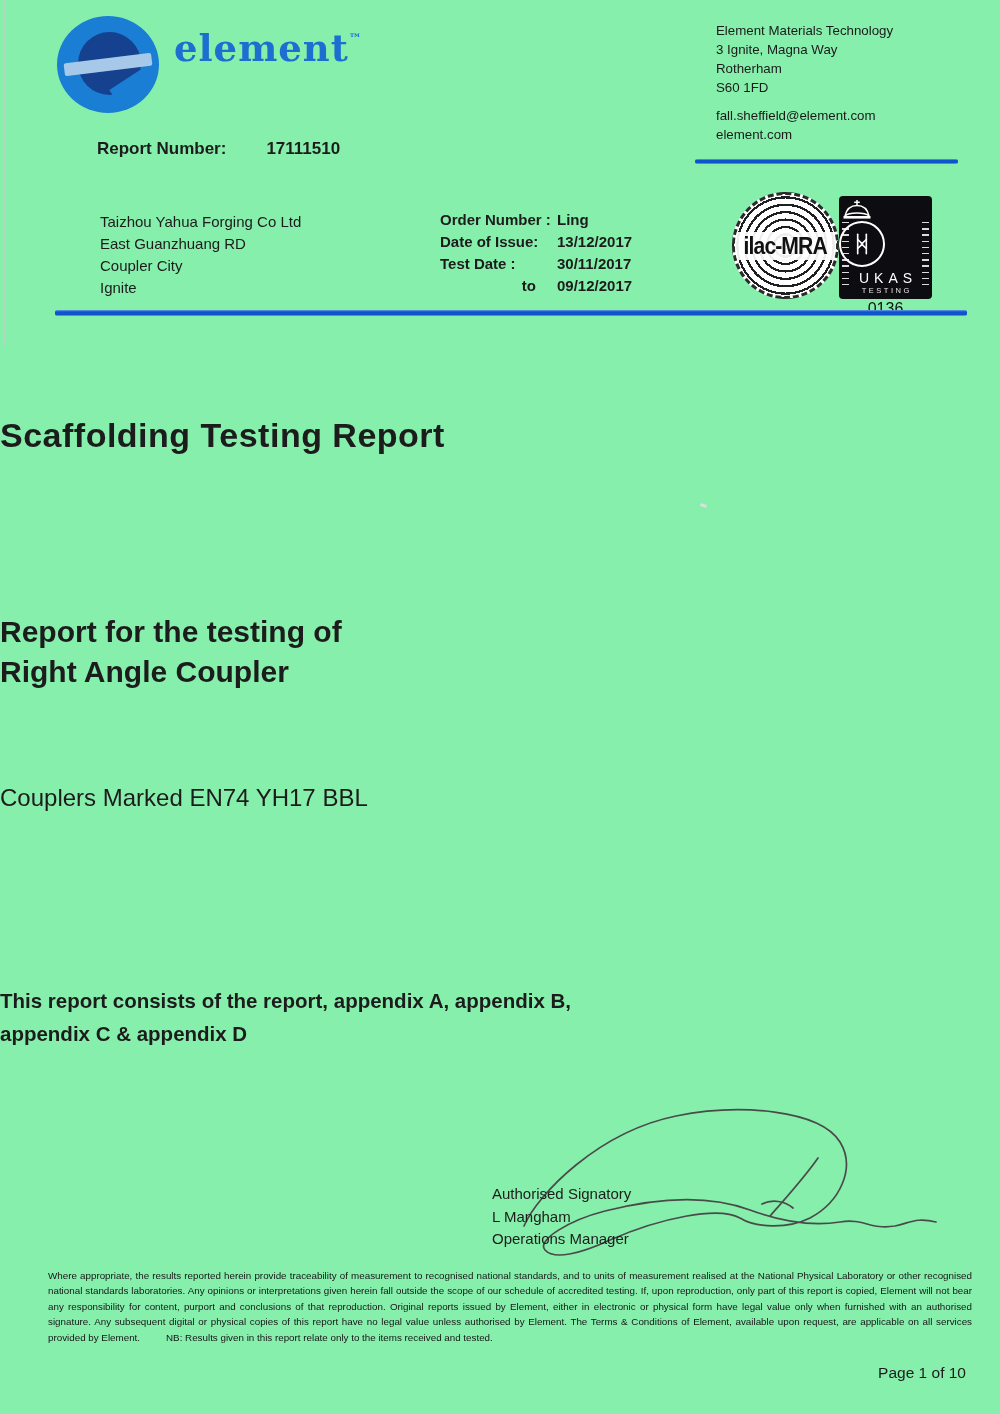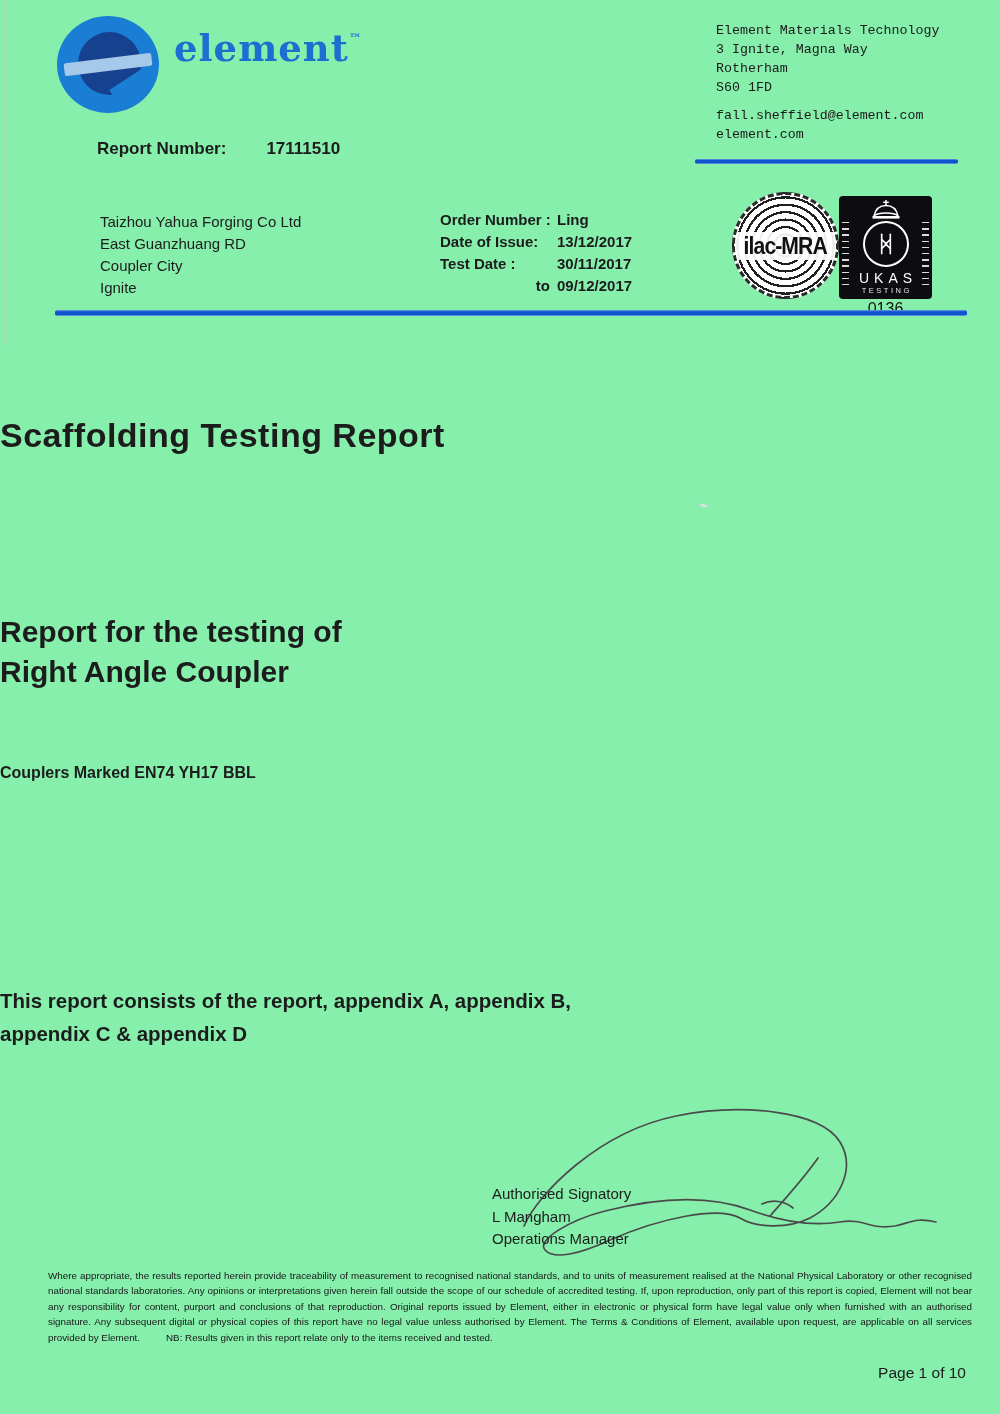--- a/index.html
+++ b/index.html
@@ -18,65 +18,65 @@
   
   .logo-mark { left:57px; top:16px; width:102px; height:97px; }
   .lm-outer { position:absolute; inset:0; border-radius:50%; background:#1b7ed5; }
   .lm-inner { position:absolute; left:21px; top:16px; width:63px; height:63px; border-radius:50%; background:#15418f; }
   .lm-notch { position:absolute; left:52px; top:61px; width:44px; height:12px; background:#1b7ed5; transform:rotate(-33deg); }
   .lm-bar { position:absolute; left:7px; top:42px; width:88px; height:13px; background:#a6c9e9; transform:rotate(-7deg); border-radius:2px; }
   .wordmark { left:174px; top:28px; font-family:"DejaVu Serif", serif; font-weight:700; font-size:37px; line-height:1.1; color:#1c6fd0; letter-spacing:1px; }
   .wordmark sup { font-size:13px; vertical-align:18px; letter-spacing:0; }
 
   
-  .lab-address { left:716px; top:21px; font-size:13.3px; line-height:19px; color:#1a1a1a;font-family:Liberation Mono, monospace; }
+  .lab-address { left:716px; top:21px; font-size:13.3px; line-height:19px; color:#1a1a1a; }
   .lab-address .contact { margin-top:9px; }
 
   
   .report-number { left:97px; top:139px; font-size:17px; font-weight:bold; }
   .report-number .val { margin-left:40px; }
 
   
   .rule { background:linear-gradient(#6f9ce2,#0e55cd 30%,#0e55cd 75%,#7da7e6); border-radius:2px; }
   .rule-short { left:695px; top:159px; width:263px; height:5px; }
   .rule-long  { left:55px;  top:310px; width:912px; height:6px; }
 
   
   .customer { left:100px; top:211px; font-size:15px; line-height:22px; }
   .order { left:440px; top:211px; font-size:15px;font-weight:bold; }
   .order-row { display:flex; height:22px; align-items:flex-start; }
   .order-label { width:117px; }
-  .order-label.to { text-align:right; padding-right:7px; }
+  .order-label.to { text-align:right; padding-right:21px; }
 
   
   .ilac { left:732px; top:192px; width:107px; height:107px; border-radius:50%;
     border:3px dashed #2b2b2b; overflow:hidden;
     background:repeating-radial-gradient(circle at 50% 50%, #ffffff 0 2.6px, #1f1f1f 2.6px 4.8px, #ffffff 4.8px 7.4px); }
   .ilac-band { position:absolute; left:-5px; right:-5px; top:37px; height:28px; background:rgba(255,255,255,.92);
     display:flex; align-items:center; justify-content:center; }
   .ilac-band span { font-weight:bold; font-size:23px; letter-spacing:-1px; transform:scaleX(.92); color:#111; }
 
   
   .ukas-wrap { left:839px; top:196px; width:93px; text-align:center; }
   .ukas-box { position:relative; width:93px; height:103px; background:#0c0c11; border-radius:4px;
-    display:flex; flex-direction:column; align-items:center; padding-top:3px; }
+    display:flex; flex-direction:column; padding-top:3px; }
   .ukas-ticks { position:absolute; top:26px; width:7px; height:66px;
     background:repeating-linear-gradient(to bottom, rgba(255,255,255,.85) 0 1.4px, transparent 1.4px 6.2px); }
   .ukas-ticks.l { left:3px; } .ukas-ticks.r { right:3px; }
   .ukas-circle { margin-top:1px; width:46px; height:46px; border:2px solid #fff; border-radius:50%;
     display:flex; align-items:center; justify-content:center; }
   .ukas-name { color:#fff; font-size:14px; letter-spacing:5px; margin-top:3px; text-indent:5px; }
   .ukas-sub { color:#e8e8e8; font-size:7.5px; letter-spacing:2.5px; text-indent:2.5px; }
   .ukas-number { font-size:16px; color:#111; margin-top:1px; }
 
   
   .center-line { left:0; width:1000px; }
   .title-main { top:416px; font-size:34px; font-weight:bold; letter-spacing:.5px; }
   .title-sub { top:612px; font-size:30px; font-weight:bold; line-height:40px; }
-  .marking { top:764px; font-size:16px; font-weight:bold; }
+  .marking { top:784px; font-size:24px; font-weight:normal; }
   .consists { top:984px; font-size:20.5px; font-weight:bold; line-height:33px; }
 
   
   .sig-block { left:492px; top:1183px; font-size:15px; line-height:22.5px; }
   .sig-svg { left:508px; top:1098px; }
 
   
   .footer { left:48px; top:1268px; width:924px; font-size:9.8px; line-height:15.4px;
     text-align:justify; color:#161616; }
   .footer .nb-gap { display:inline-block; width:26px; }

